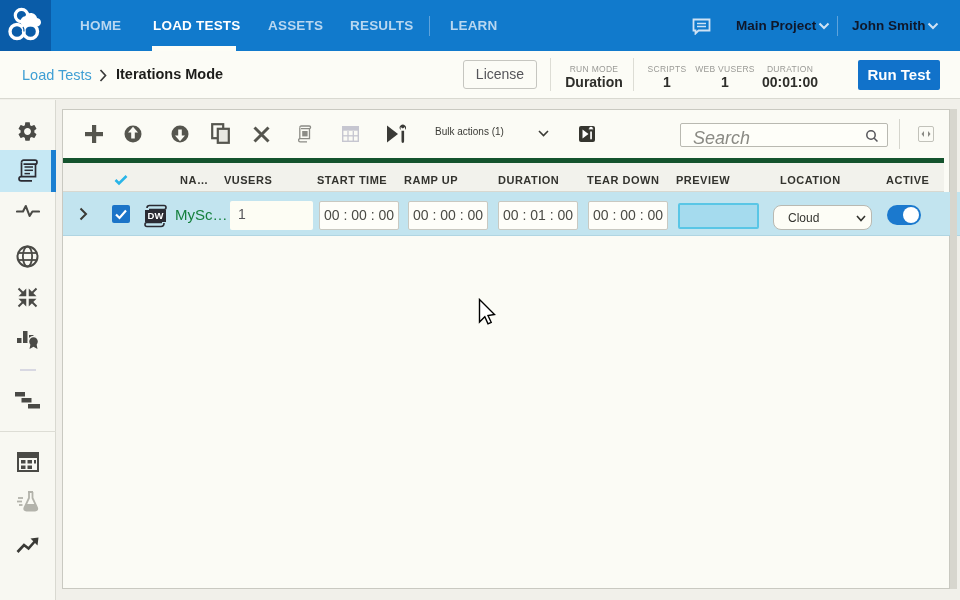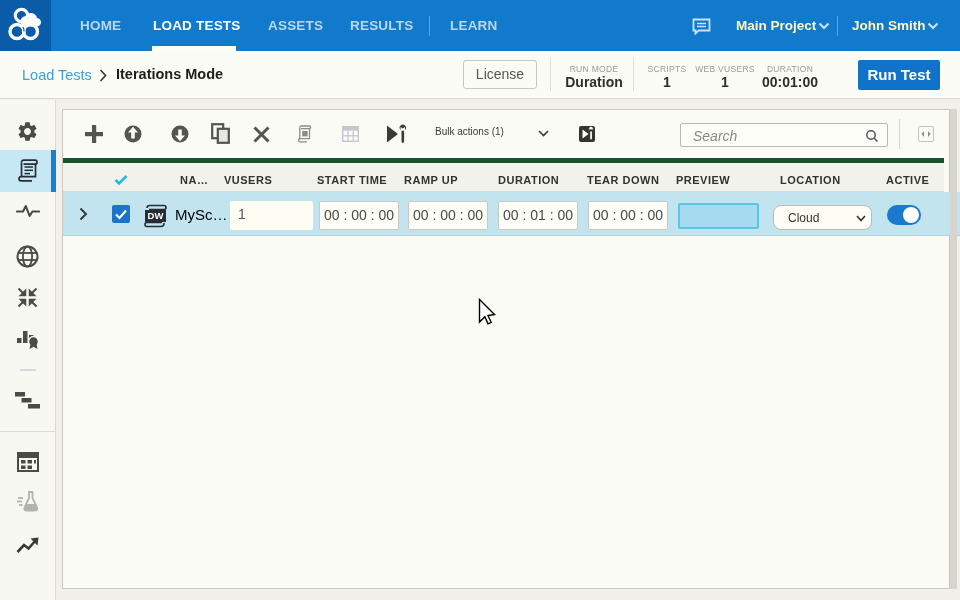--- a/index.html
+++ b/index.html
@@ -7,21 +7,21 @@
   body { font-family:"Liberation Sans", sans-serif; background:#f1f0ea; position:relative; }
   .abs { position:absolute; }
 
   
   #navbar { position:absolute; left:0; top:0; width:960px; height:51px; background:#117acc; }
   #logo { position:absolute; left:0; top:0; width:51px; height:51px; background:#0a5ca8; }
   .navitem { position:absolute; top:0; height:51px; line-height:51px; font-size:13.5px; font-weight:bold; color:#b9d7f0; letter-spacing:0.2px; }
   .navitem.active { color:#ffffff; }
   #tabline { position:absolute; left:152px; top:46px; width:84px; height:5px; background:#fdfdf6; }
   .navsep { position:absolute; top:16px; width:1px; height:20px; background:#5ea3dc; }
-  .navright { position:absolute; top:0; height:40px; line-height:51px; font-size:13.5px; font-weight:bold; color:#fef9c3; }
+  .navright { position:absolute; top:0; height:40px; line-height:51px; font-size:13.5px; font-weight:bold; color:#0f172a; }
 
   
   #subhdr { position:absolute; left:0; top:51px; width:960px; height:48px; background:#fcfcf6; border-bottom:1px solid #d9d9d1; }
   #crumb1 { position:absolute; left:22px; top:16px; font-size:14.5px; color:#3f9fd4; }
   #crumb2 { position:absolute; left:116px; top:15px; font-size:14.5px; font-weight:bold; color:#1d1d1b; }
   #licbtn { position:absolute; left:463px; top:9px; width:74px; height:29px; border:1px solid #c6c6c0; border-radius:3px; color:#55555a; font-size:14px; text-align:center; line-height:27px; background:transparent; }
   .statsep { position:absolute; top:7px; width:1px; height:33px; background:#ddddd5; }
   .statlbl { position:absolute; top:13px; font-size:8.5px; color:#9a9a96; letter-spacing:0.3px; text-align:center; }
   .statval { position:absolute; top:23px; font-size:14px; font-weight:bold; color:#2e2e2a; text-align:center; }
   #runtest { position:absolute; left:858px; top:9px; width:82px; height:30px; background:#1172ca; border-radius:2px; color:#fff; font-size:15px; font-weight:bold; text-align:center; line-height:30px; }
@@ -30,21 +30,21 @@
   #sidebar { position:absolute; left:0; top:100px; width:56px; height:500px; background:#f8f8f2; border-right:1px solid #d9d9d1; }
   #sbsel { position:absolute; left:0; top:50px; width:56px; height:42px; background:#c6e8f4; }
   #sbselbar { position:absolute; left:51px; top:50px; width:5px; height:42px; background:#1b7fd1; }
   #sbsep { position:absolute; left:0; top:331px; width:56px; height:1px; background:#ddddd5; }
 
   
   #panel { position:absolute; left:62px; top:109px; width:888px; height:480px; background:#fbfbf5; border:1px solid #c9c9c1; }
   #scrollstrip { position:absolute; left:950px; top:109px; width:7px; height:480px; background:#d7d6ce; }
   #bulk { position:absolute; left:372px; top:16px; font-size:10px; color:#3a3a35; }
   #searchbox { position:absolute; left:617px; top:13px; width:208px; height:24px; background:#fefef9; border:1px solid #b9b9b1; border-radius:2px; }
-  #searchtxt { position:absolute; left:12px; top:4px; font-size:14px; font-style:italic; color:#8a8a84; }
+  #searchtxt { position:absolute; left:12px; top:4px; font-size:18px; font-style:italic; color:#8a8a84; }
   #tbsep { position:absolute; left:836px; top:9px; width:1px; height:30px; background:#d5d5cd; }
   #expbox { position:absolute; left:855px; top:16px; width:16px; height:16px; border:1px solid #c2c2ba; border-radius:2px; }
 
   
   #thead { position:absolute; left:0; top:48px; width:881px; height:34px; background:#f2f2ec; border-top:5px solid #14532d; border-bottom:1px solid #d8d8d0; }
   .th { position:absolute; top:11px; font-size:11px; font-weight:bold; color:#33332e; letter-spacing:0.5px; }
 
   
   #row { position:absolute; left:0; top:82px; width:944px; height:44px; background:#c2e4ef; border-bottom:1px solid #b0d5e2; }
   .timebox { position:absolute; top:9px; width:80px; height:29px; background:#fefef9; border:1px solid #c9c9c1; border-radius:2px; font-size:14px; color:#4a4a44; text-align:center; line-height:27px; }
@@ -280,21 +280,21 @@
     </div>
 
     <div class="abs" style="left:80px; top:12px; width:25px; height:24px;">
       <svg width="25" height="24" viewBox="0 0 25 24">
         <path d="M4 4 Q4 1.5 6.5 1.5 L21 1.5 Q23 1.5 23 3.5 Q23 5.5 21 5.5 L6 5.5" fill="none" stroke="#2b2b33" stroke-width="1.6"></path>
         <path d="M21 19 Q21 22.5 18 22.5 L4 22.5 Q2 22.5 2 20.5 Q2 18.5 4 18.5 L19 18.5" fill="none" stroke="#2b2b33" stroke-width="1.6"></path>
         <rect x="2" y="6" width="21" height="12" fill="#2b2b33"></rect>
         <text x="12.5" y="15.4" font-family="Liberation Sans, sans-serif" font-size="9.5" font-weight="bold" fill="#fff" text-anchor="middle">DW</text>
       </svg>
     </div>
-    <div class="abs" style="left:112px; top:14px; font-size:15px; color:#000000;">MySc…</div>
+    <div class="abs" style="left:112px; top:14px; font-size:15px; color:#15803d;">MySc…</div>
     <div class="abs" style="left:167px; top:9px; width:83px; height:29px; background:#fdfdf4; border-radius:2px;">
       <div class="abs" style="left:8px; top:5px; font-size:14px; color:#55555a;">1</div>
     </div>
     <div class="timebox" style="left:256px;">00 : 00 : 00</div>
     <div class="timebox" style="left:345px;">00 : 00 : 00</div>
     <div class="timebox" style="left:435px;">00 : 01 : 00</div>
     <div class="timebox" style="left:525px;">00 : 00 : 00</div>
     <div class="abs" style="left:615px; top:11px; width:81px; height:26px; background:#a5dbee; border:2px solid #59c6e6; border-radius:2px;"></div>
     <div class="abs" style="left:710px; top:13px; width:99px; height:25px; background:#fdfdf6; border:1px solid #b9b9b1; border-radius:8px;">
       <div class="abs" style="left:14px; top:5px; font-size:12px; color:#33332e;">Cloud</div>

